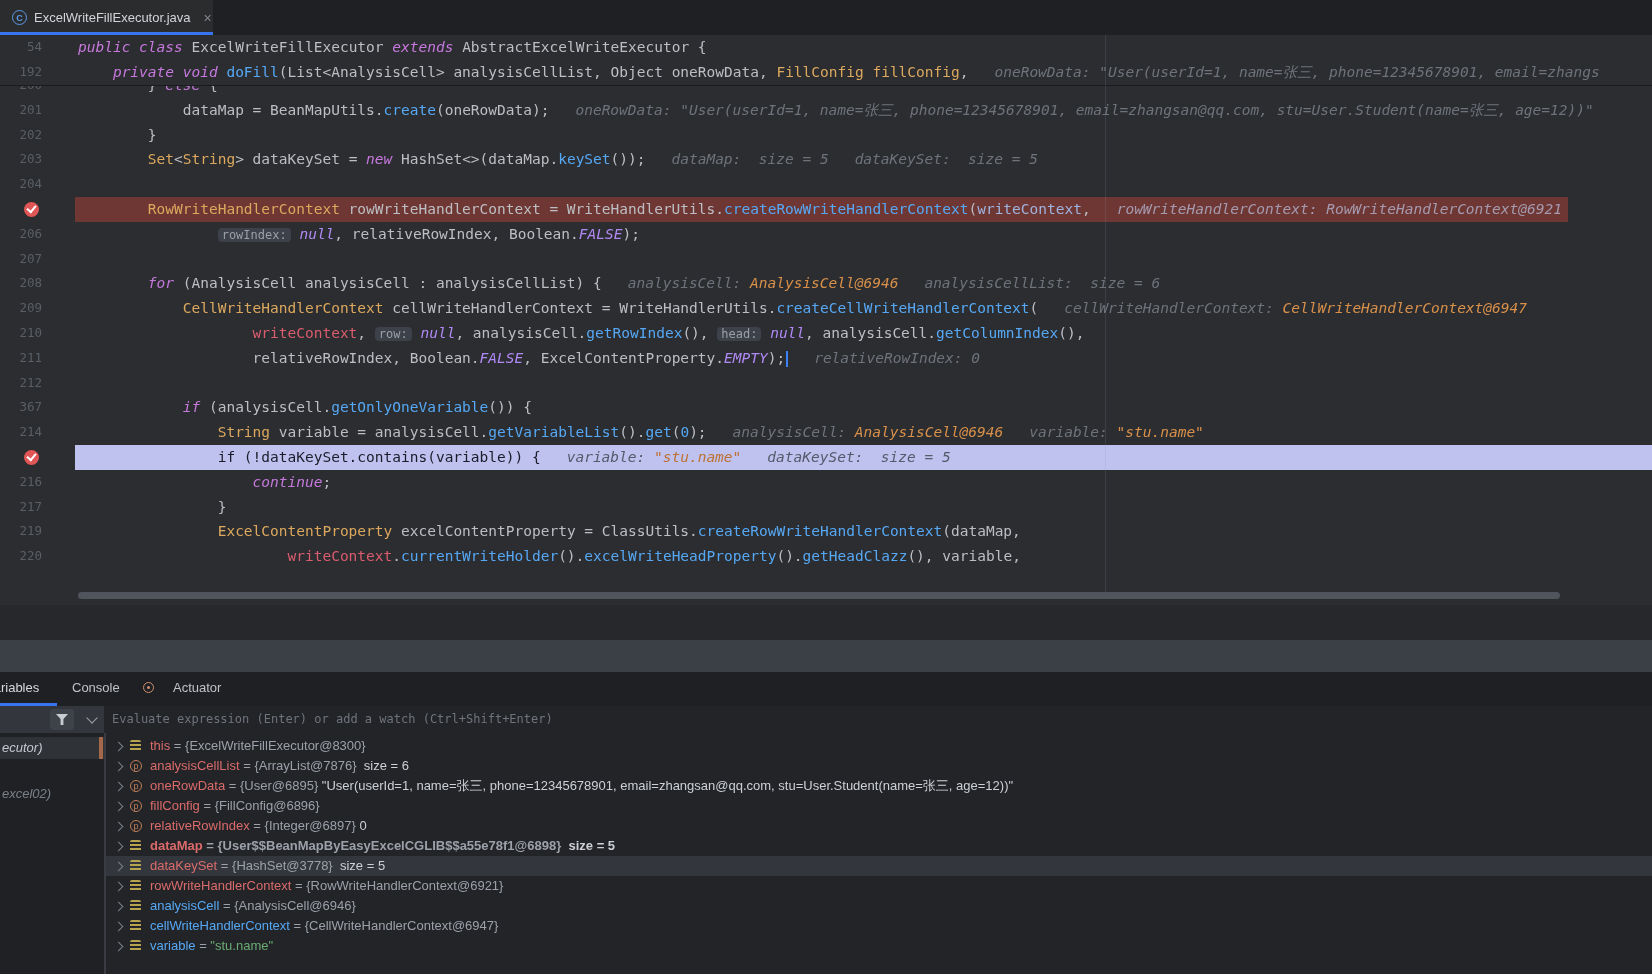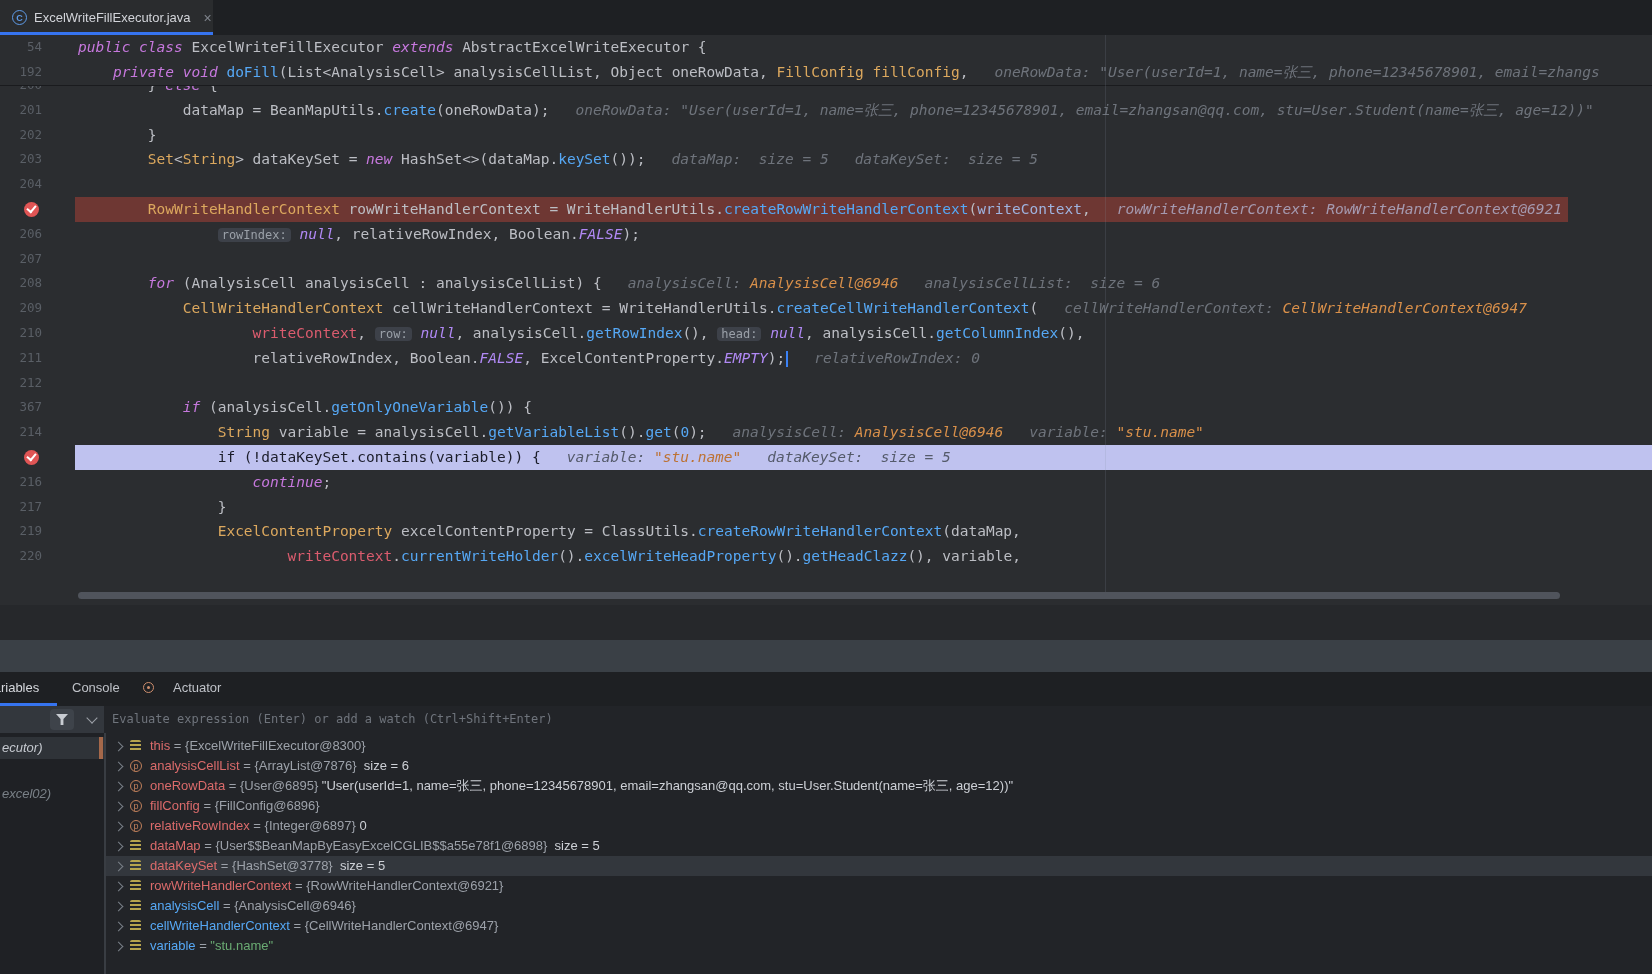--- a/index.html
+++ b/index.html
@@ -154,21 +154,21 @@
         <div class="frame-row sel" style="top: 4px;"><span>ecutor)</span><span class="frame-strip"></span></div>
         <div class="frame-row" style="top: 50px;"><span>excel02)</span></div>
       </div>
     <div class="splitter"></div>
     <div class="vtree" id="variables-tree">
         <div class="vrow" style="top: 3px;"><span class="v-chev"></span><span class="v-icon icon-var"></span><span class="v-text"><span class="vn-red">this</span><span class="v-eq"> = </span><span class="v-ref">{ExcelWriteFillExecutor@8300}</span></span></div>
         <div class="vrow" style="top: 23px;"><span class="v-chev"></span><span class="v-icon icon-param"></span><span class="v-text"><span class="vn-red">analysisCellList</span><span class="v-eq"> = </span><span class="v-ref">{ArrayList@7876}</span><span class="v-white">  size = 6</span></span></div>
         <div class="vrow" style="top: 43px;"><span class="v-chev"></span><span class="v-icon icon-param"></span><span class="v-text"><span class="vn-red">oneRowData</span><span class="v-eq"> = </span><span class="v-ref">{User@6895}</span><span class="v-white"> "User(userId=1, name=张三, phone=12345678901, email=zhangsan@qq.com, stu=User.Student(name=张三, age=12))"</span></span></div>
         <div class="vrow" style="top: 63px;"><span class="v-chev"></span><span class="v-icon icon-param"></span><span class="v-text"><span class="vn-red">fillConfig</span><span class="v-eq"> = </span><span class="v-ref">{FillConfig@6896}</span></span></div>
         <div class="vrow" style="top: 83px;"><span class="v-chev"></span><span class="v-icon icon-param"></span><span class="v-text"><span class="vn-red">relativeRowIndex</span><span class="v-eq"> = </span><span class="v-ref">{Integer@6897}</span><span class="v-white"> 0</span></span></div>
-        <div class="vrow" style="top: 103px;"><span class="v-chev"></span><span class="v-icon icon-var"></span><span class="v-text"><span class="vn-red">dataMap</span><span class="v-eq"> = </span><span class="v-ref">{User$$BeanMapByEasyExcelCGLIB$$a55e78f1@6898}</span><span class="v-white">  size = 5</span></span></div>
+        <div class="vrow" style="top: 103px; font-weight: bold;"><span class="v-chev"></span><span class="v-icon icon-var"></span><span class="v-text"><span class="vn-red">dataMap</span><span class="v-eq"> = </span><span class="v-ref">{User$$BeanMapByEasyExcelCGLIB$$a55e78f1@6898}</span><span class="v-white">  size = 5</span></span></div>
         <div class="vrow sel" style="top: 123px;"><span class="v-chev"></span><span class="v-icon icon-var"></span><span class="v-text"><span class="vn-red">dataKeySet</span><span class="v-eq"> = </span><span class="v-ref">{HashSet@3778}</span><span class="v-white">  size = 5</span></span></div>
         <div class="vrow" style="top: 143px;"><span class="v-chev"></span><span class="v-icon icon-var"></span><span class="v-text"><span class="vn-red">rowWriteHandlerContext</span><span class="v-eq"> = </span><span class="v-ref">{RowWriteHandlerContext@6921}</span></span></div>
         <div class="vrow" style="top: 163px;"><span class="v-chev"></span><span class="v-icon icon-var"></span><span class="v-text"><span class="vn-blue">analysisCell</span><span class="v-eq"> = </span><span class="v-ref">{AnalysisCell@6946}</span></span></div>
         <div class="vrow" style="top: 183px;"><span class="v-chev"></span><span class="v-icon icon-var"></span><span class="v-text"><span class="vn-blue">cellWriteHandlerContext</span><span class="v-eq"> = </span><span class="v-ref">{CellWriteHandlerContext@6947}</span></span></div>
         <div class="vrow" style="top: 203px;"><span class="v-chev"></span><span class="v-icon icon-var"></span><span class="v-text"><span class="vn-blue">variable</span><span class="v-eq"> = </span><span class="v-green">"stu.name"</span></span></div>
       </div>
   </div>
 
 </div>
 

